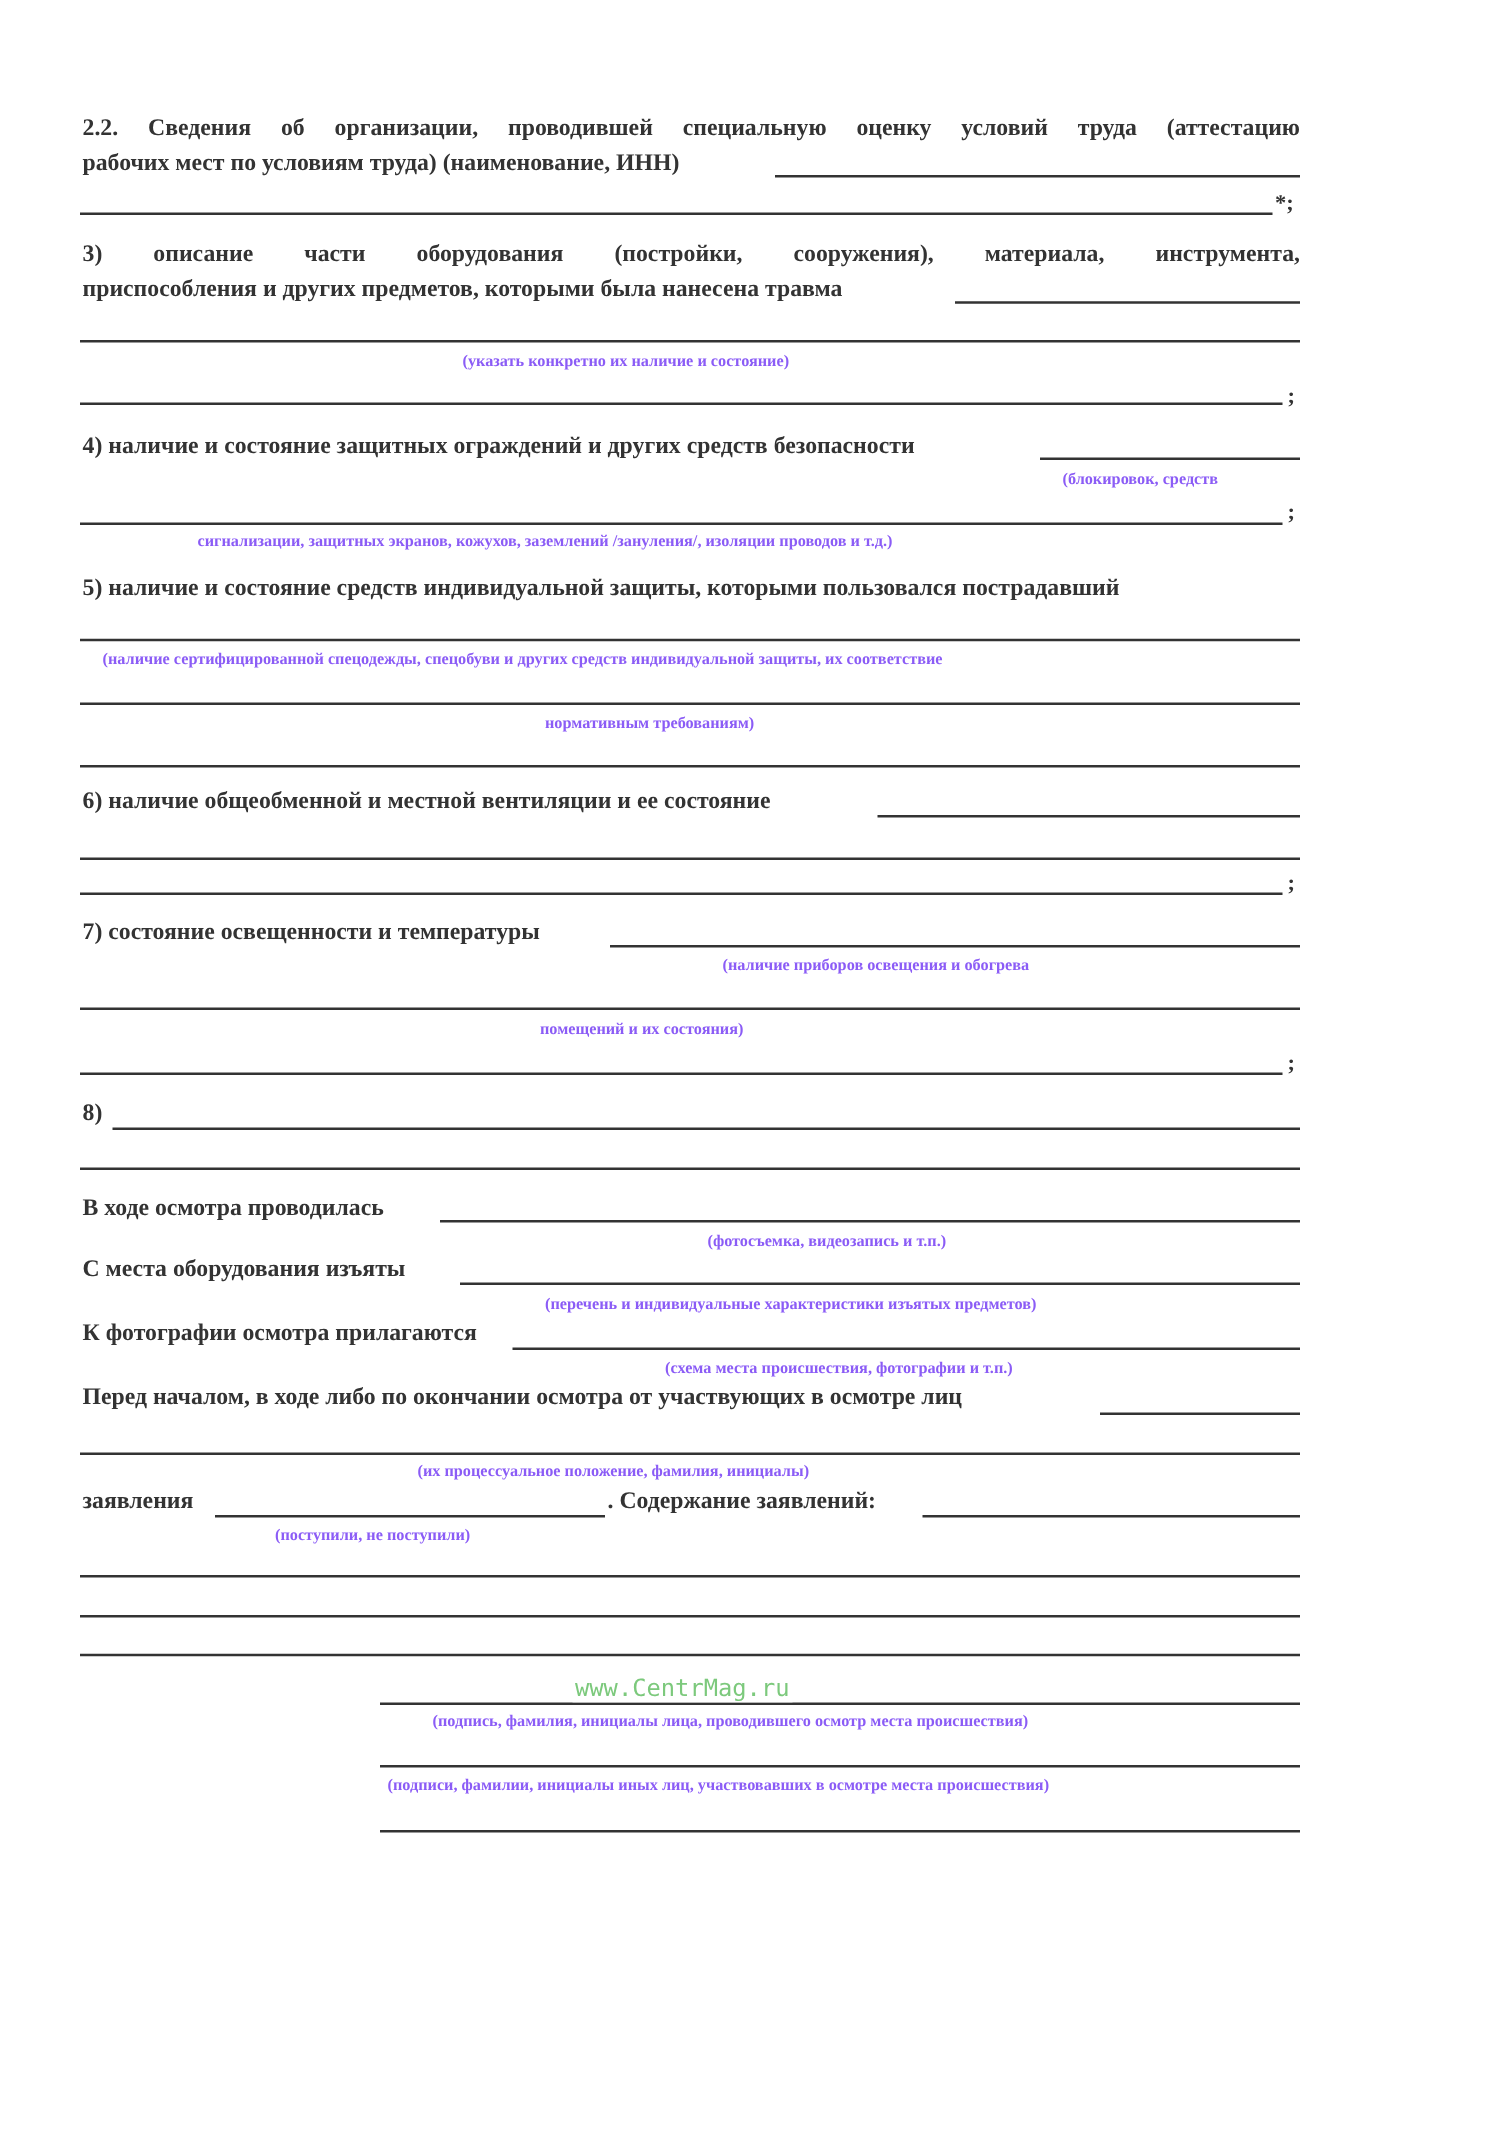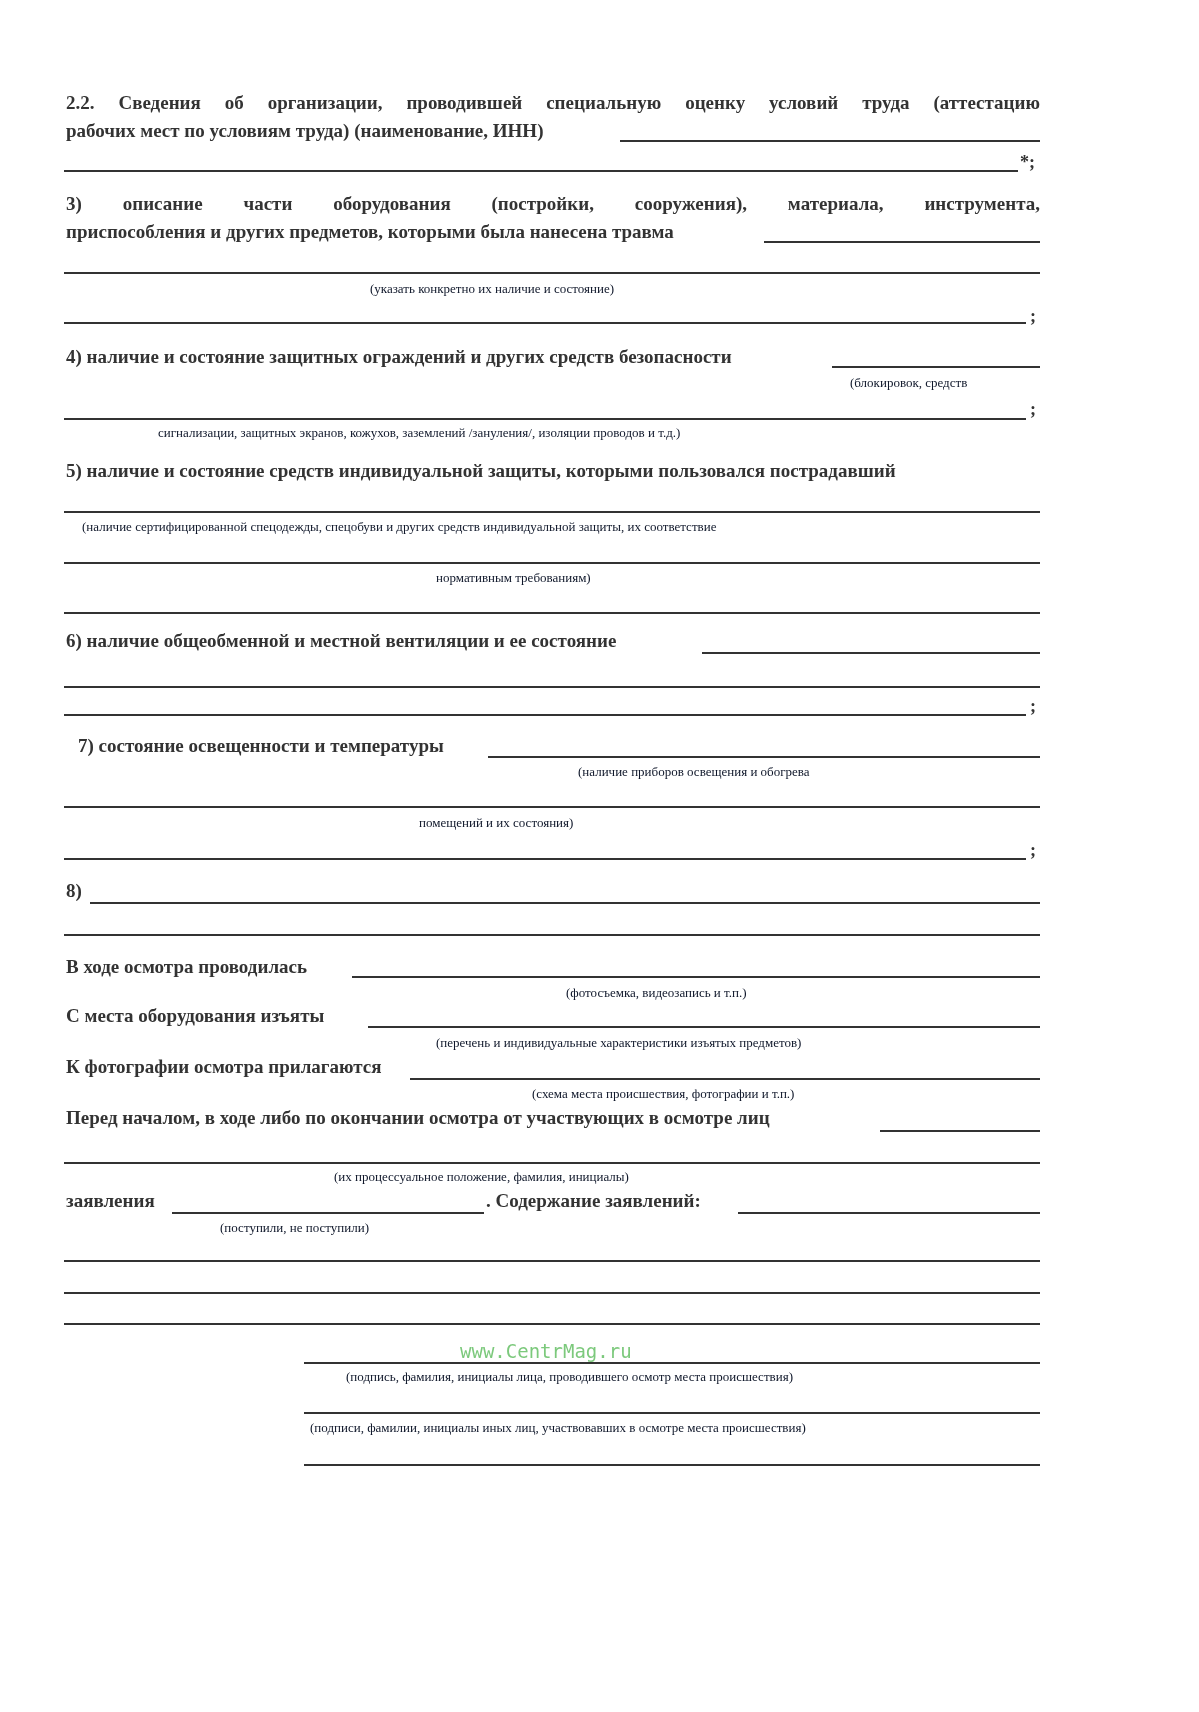--- a/index.html
+++ b/index.html
@@ -1,20 +1,20 @@
 <!DOCTYPE html>
 <html><head>
   <meta charset="utf-8">
   <style>
     html, body { margin: 0; padding: 0; background: #ffffff; }
     body { width: 1199px; height: 1712px; position: relative; overflow: hidden;
            font-family: "Liberation Serif", "DejaVu Serif", serif; color: #2a2a2a; }
     .t { position: absolute; font-size: 19px; line-height: 22px; white-space: nowrap; font-weight: bold; color:#333; }
     .j { text-align: justify; text-align-last: justify; }
-    .hint { position: absolute; font-size: 13px; line-height: 16px; white-space: nowrap; font-weight: normal; color:#0f172a; }
+    .hint { position: absolute; font-size: 13px; line-height: 16px; white-space: nowrap; font-weight: bold; color:#8b5cf6; }
     .ln { position: absolute; height: 2px; background: #333; }
     .semi { position: absolute; font-size: 18px; font-weight: bold; color:#333; }
     .wm { position: absolute; font-family: "DejaVu Sans Mono", monospace; font-size: 19px; color: #7cc97c; background: rgba(255,255,255,0.6); padding: 0 2px; }
   </style>
 </head>
 <body>
 
 <div class="t j" style="left:66px;top:92px;width:974px;">2.2. Сведения об организации, проводившей специальную оценку условий труда (аттестацию</div>
 <div class="t" style="left:66px;top:120px;">рабочих мест по условиям труда) (наименование, ИНН)</div>
 <div class="ln" style="left:620px;top:140px;width:420px;"></div>
@@ -42,25 +42,25 @@
 <div class="ln" style="left:64px;top:562px;width:976px;"></div>
 <div class="hint" style="left:436px;top:570px;">нормативным требованиям)</div>
 <div class="ln" style="left:64px;top:612px;width:976px;"></div>
 
 <div class="t" style="left:66px;top:630px;">6) наличие общеобменной и местной вентиляции и ее состояние</div>
 <div class="ln" style="left:702px;top:652px;width:338px;"></div>
 <div class="ln" style="left:64px;top:686px;width:976px;"></div>
 <div class="ln" style="left:64px;top:714px;width:962px;"></div>
 <div class="semi" style="left:1030px;top:696px;">;</div>
 
-<div class="t" style="left:66px;top:735px;margin-left:12px;">7) состояние освещенности и температуры</div>
+<div class="t" style="left:66px;top:735px;">7) состояние освещенности и температуры</div>
 <div class="ln" style="left:488px;top:756px;width:552px;"></div>
 <div class="hint" style="left:578px;top:764px;">(наличие приборов освещения и обогрева</div>
 <div class="ln" style="left:64px;top:806px;width:976px;"></div>
-<div class="hint" style="left:419px;top:815px;text-align:right;">помещений и их состояния)</div>
+<div class="hint" style="left:432px;top:815px;text-align:right;">помещений и их состояния)</div>
 <div class="ln" style="left:64px;top:858px;width:962px;"></div>
 <div class="semi" style="left:1030px;top:840px;">;</div>
 
 <div class="t" style="left:66px;top:880px;">8)</div>
 <div class="ln" style="left:90px;top:902px;width:950px;"></div>
 <div class="ln" style="left:64px;top:934px;width:976px;"></div>
 
 <div class="t" style="left:66px;top:956px;">В ходе осмотра проводилась</div>
 <div class="ln" style="left:352px;top:976px;width:688px;"></div>
 <div class="hint" style="left:566px;top:985px;">(фотосъемка, видеозапись и т.п.)</div>

